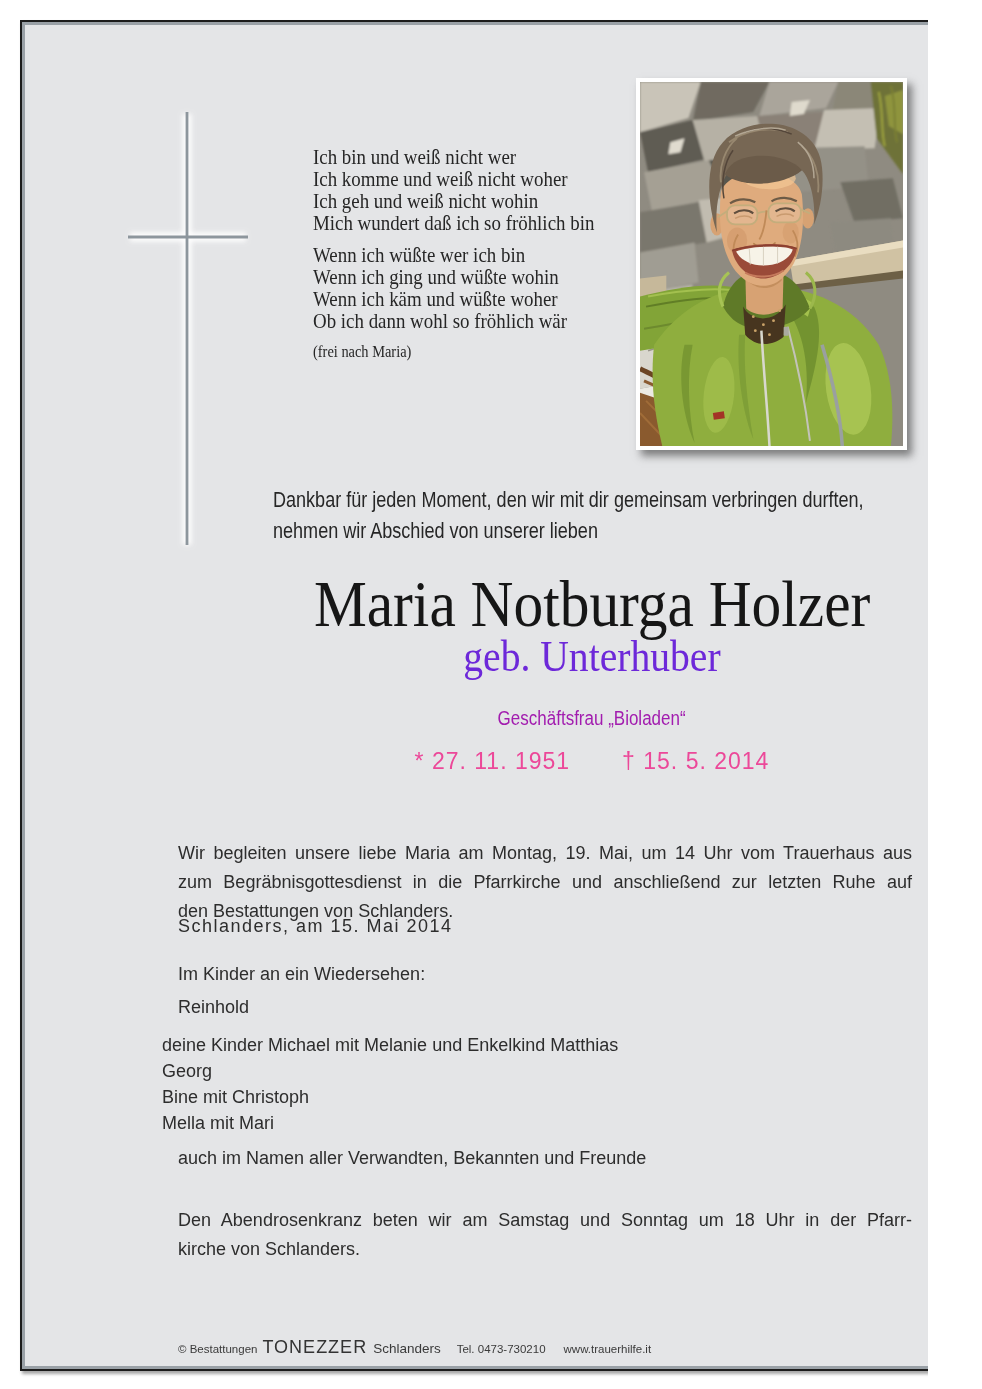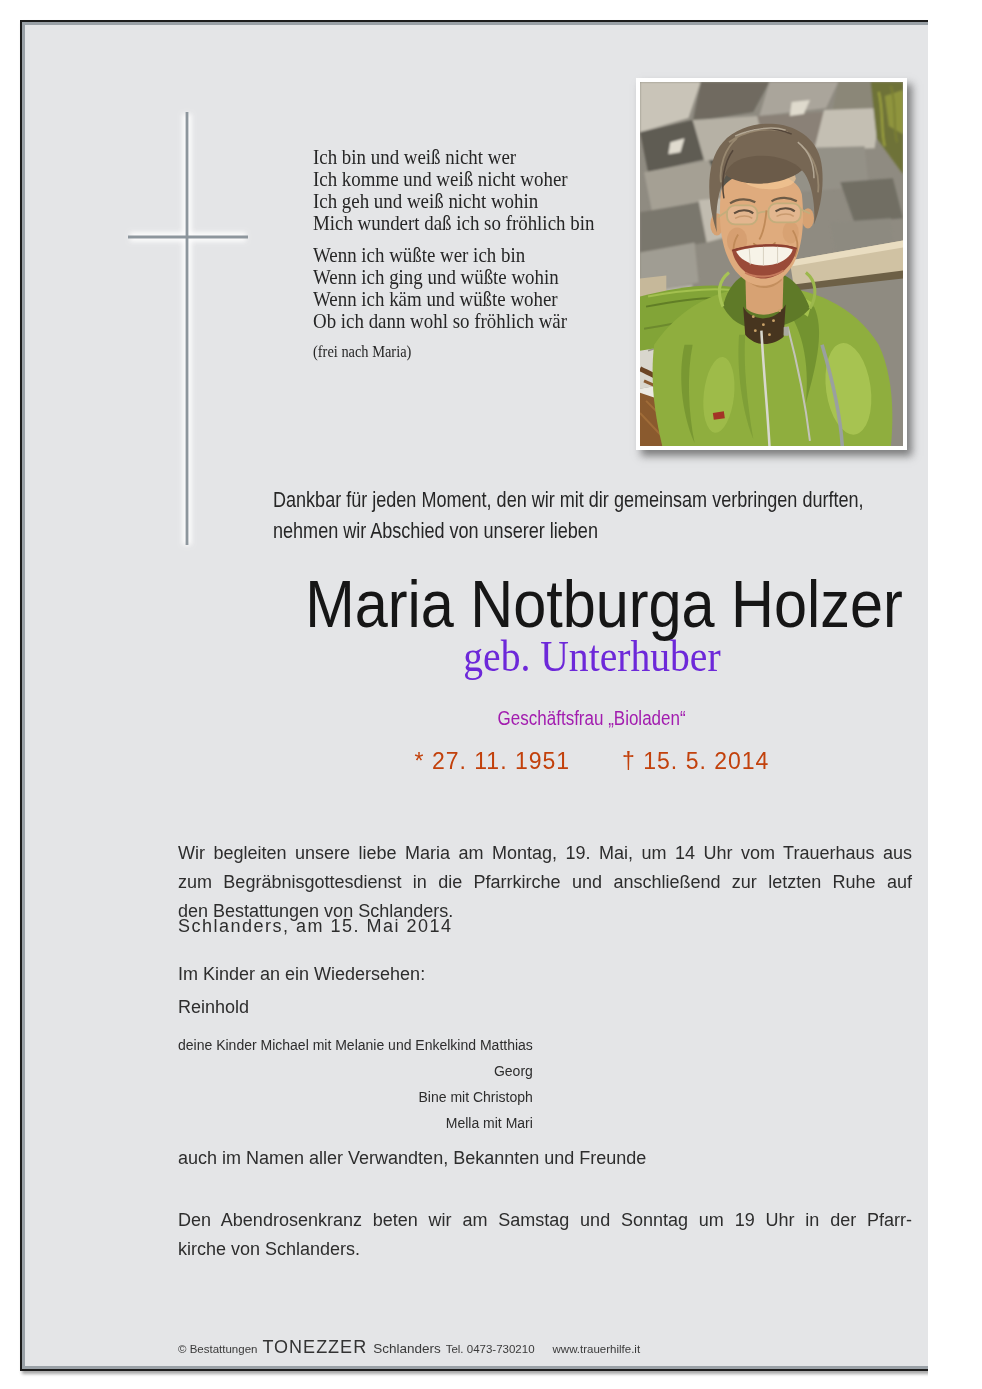--- a/index.html
+++ b/index.html
@@ -41,55 +41,55 @@
 
   
   .intro {
     left:273px; top:484px; font-size:22px; line-height:31px; color:#262626;
     transform:scaleX(0.82); transform-origin:0 0; white-space:nowrap;
   }
 
   
   .center-col { position:absolute; left:272px; width:640px; text-align:center; }
   .name-line {
-    top:571px; font-family:Liberation Sans, sans-serif; font-size:66px;
+    top:571px; font-family:Liberation Serif, serif; font-size:66px;
     line-height:66px; color:#161616; white-space:nowrap;
   }
   .name-scale { display:inline-block; transform:scaleX(0.9); transform-origin:50% 60%; }
   .maiden-line {
     top:634px; font-family:"Liberation Serif", serif; font-size:44px;
     line-height:46px; color:#6d28d9; white-space:nowrap;
   }
   .occupation-line { top:705px; font-size:20px; line-height:26px; color:#a21caf; white-space:nowrap; }
   .occ-scale { display:inline-block; transform:scaleX(0.85); transform-origin:50% 50%; }
   .dates-line {
-    top:748px; font-size:23px; line-height:26px; letter-spacing:1px; color:#c2410c;
+    top:748px; font-size:23px; line-height:26px; letter-spacing:1px; color:#ec4899;
     display:flex; justify-content:center; gap:52px;
   }
 
   
   .bodyblock { font-size:18px; line-height:28.8px; color:#2d2d2d; }
   .announcement { left:178px; top:815px; width:734px;margin-top:24px; }
   .jline { text-align:justify; text-align-last:justify; }
   .dateline { left:178px; top:914px; font-size:18px; line-height:24px; letter-spacing:1.5px;text-align:right; }
   .farewell-heading { left:178px; top:962px; font-size:18px; line-height:24px; }
   .mourner-main     { left:178px; top:995px; font-size:18px; line-height:24px; }
-  .family { left:178px; top:1032px; font-size:14px; line-height:26px;text-align:right; }
+  .family { left:162px; top:1032px; font-size:18px; line-height:26px; }
   .closing { left:178px; top:1146px; font-size:18px; line-height:24px; }
   .rosary { left:178px; top:1206px; width:734px; }
 
   
   .footer {
     left:178px; top:1337px; display:flex; align-items:baseline; color:#3a3a3a;
     white-space:nowrap;
   }
   .footer .copyright { font-size:11.5px; }
   .footer .company { font-size:18px; letter-spacing:1px; margin-left:5px; font-weight:400; color:#333; }
   .footer .location { font-size:13.5px; margin-left:6px; }
-  .footer .phone { font-size:11.5px; margin-left:5px; }
+  .footer .phone { font-size:11.5px; margin-left:16px; }
   .footer .website { font-size:11.5px; margin-left:18px; }
 </style>
 </head>
 <body>
 
 <div class="page">
   <div class="paper">
     <div class="paper-inner"></div>
   </div>
 
@@ -283,21 +283,21 @@
   <div class="abs family">
     <div>deine Kinder Michael mit Melanie und Enkelkind Matthias</div>
     <div>Georg</div>
     <div>Bine mit Christoph</div>
     <div>Mella mit Mari</div>
   </div>
 
   <div class="abs closing">auch im Namen aller Verwandten, Bekannten und Freunde</div>
 
   <div class="abs rosary bodyblock">
-    <div class="jline">Den Abendrosenkranz beten wir am Samstag und Sonntag um 19 Uhr in der Pfarr-</div>
+    <div class="jline">Den Abendrosenkranz beten wir am Samstag und Sonntag um 18 Uhr in der Pfarr-</div>
     <div>kirche von Schlanders.</div>
   </div>
 
   <div class="abs footer">
     <span class="copyright">© Bestattungen</span>
     <span class="company">TONEZZER</span>
     <span class="location">Schlanders</span>
     <span class="phone">Tel. 0473-730210</span>
     <span class="website">www.trauerhilfe.it</span>
   </div>

